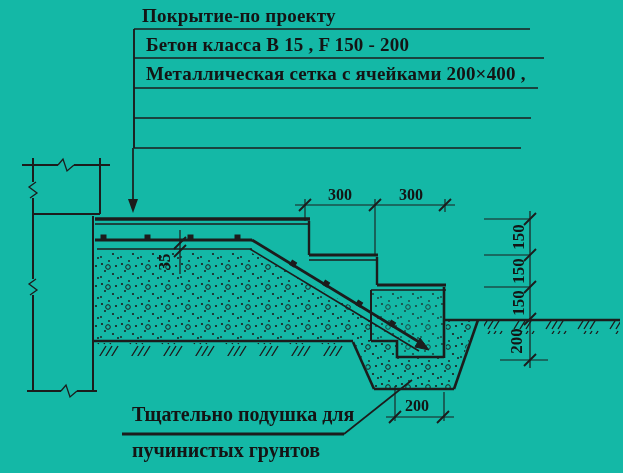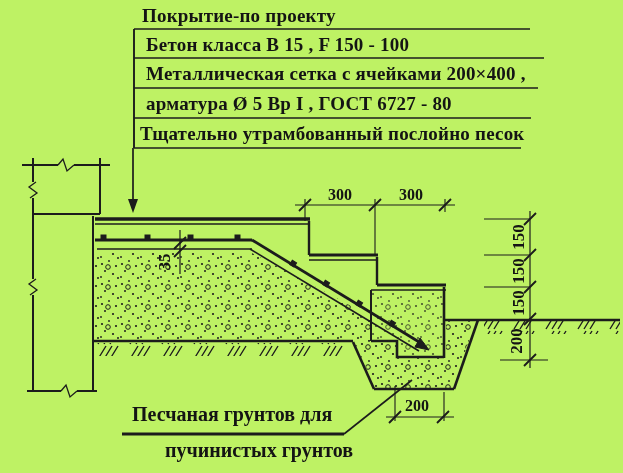--- a/index.html
+++ b/index.html
@@ -1,16 +1,16 @@
 <!DOCTYPE html>
 <html><head>
 <meta charset="utf-8">
 <style>
   html,body{margin:0;padding:0;background:#ffffff;}
-  #stage{position:relative;width:623px;height:473px;background:#bef264;overflow:hidden;
+  #stage{position:relative;width:623px;height:473px;background:#14b8a6;overflow:hidden;
          font-family:"Liberation Serif", serif;color:#141414;}
   svg{position:absolute;left:0;top:0;}
   .txt{position:absolute;font-weight:700;font-size:19px;line-height:24px;
        letter-spacing:0.2px;white-space:nowrap;color:#141414;}
   .dimlbl{position:absolute;font-weight:700;font-size:16px;width:50px;height:18px;
           display:flex;align-items:center;justify-content:center;white-space:nowrap;}
   .vlabel{position:absolute;font-weight:700;font-size:17px;width:40px;height:20px;
           display:flex;align-items:center;justify-content:center;
           transform:rotate(-90deg);white-space:nowrap;}
   .foot{position:absolute;font-weight:700;font-size:20px;white-space:nowrap;}
@@ -137,30 +137,28 @@
       <path d="M389,423 L401,411 M437,423 L449,411" stroke-width="1.9"></path>
     </g>
 
     <g stroke="#1c1c1c" fill="none">
       <path d="M122,434 H344" stroke-width="2.8"></path>
       <path d="M344,434 L412,380" stroke-width="1.6"></path>
     </g>
   </svg>
 
   <div class="txt" style="left:142px;top:4px;">Покрытие-по проекту</div>
-  <div class="txt" style="left:146px;top:33px;">Бетон класса В 15 ,  F 150 - 100</div>
+  <div class="txt" style="left:146px;top:33px;">Бетон класса В 15 ,  F 150 - 200</div>
   <div class="txt" style="left:146px;top:62px;">Металлическая сетка с ячейками 200×400 ,</div>
-  <div class="txt" style="left:146px;top:92px;">арматура  Ø 5 Вр I , ГОСТ 6727 - 80</div>
-  <div class="txt" style="left:140px;top:122px;">Тщательно утрамбованный послойно песок</div>
 
   <div class="dimlbl" style="left:315px;top:186px;">300</div>
   <div class="dimlbl" style="left:386px;top:186px;">300</div>
   <div class="vlabel" style="left:499px;top:227px;">150</div>
   <div class="vlabel" style="left:499px;top:261px;">150</div>
   <div class="vlabel" style="left:499px;top:293px;">150</div>
   <div class="vlabel" style="left:497px;top:331px;">200</div>
   <div class="vlabel" style="left:145px;top:252px;">35</div>
   <div class="dimlbl" style="left:392px;top:397px;">200</div>
 
-  <div class="foot" style="left:132px;top:403px;">Песчаная грунтов для</div>
-  <div class="foot" style="left:132px;top:439px;margin-left:33px;">пучинистых грунтов</div>
+  <div class="foot" style="left:132px;top:403px;">Тщательно подушка для</div>
+  <div class="foot" style="left:132px;top:439px;">пучинистых грунтов</div>
 
 </div>
 
 </body></html>

